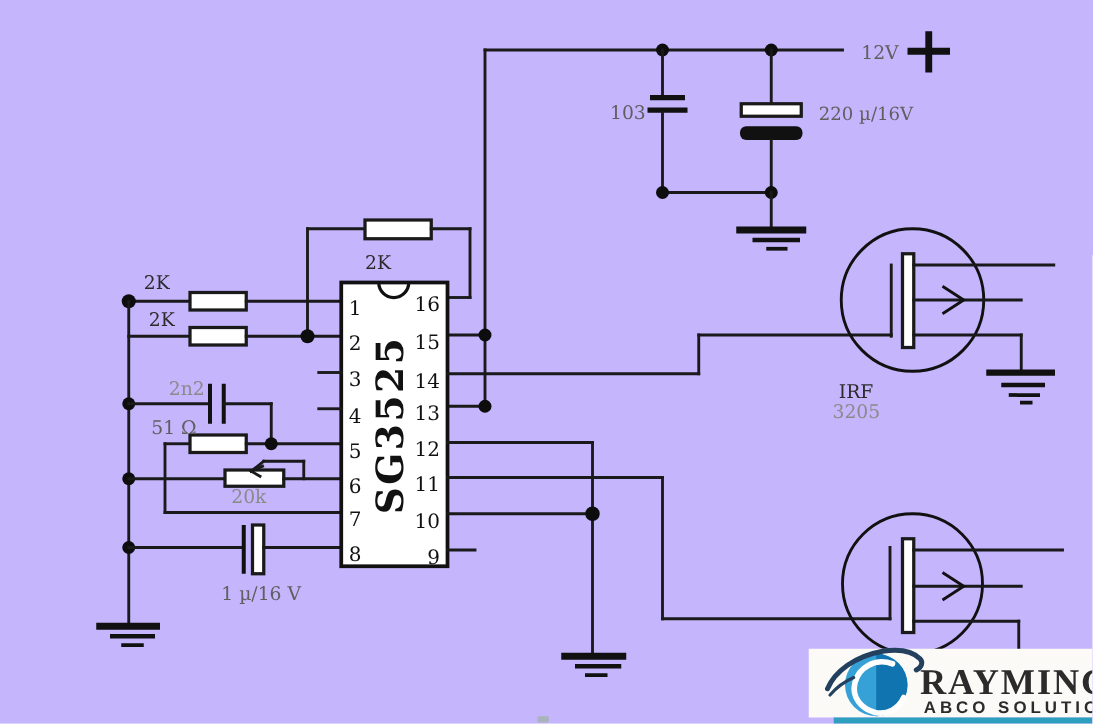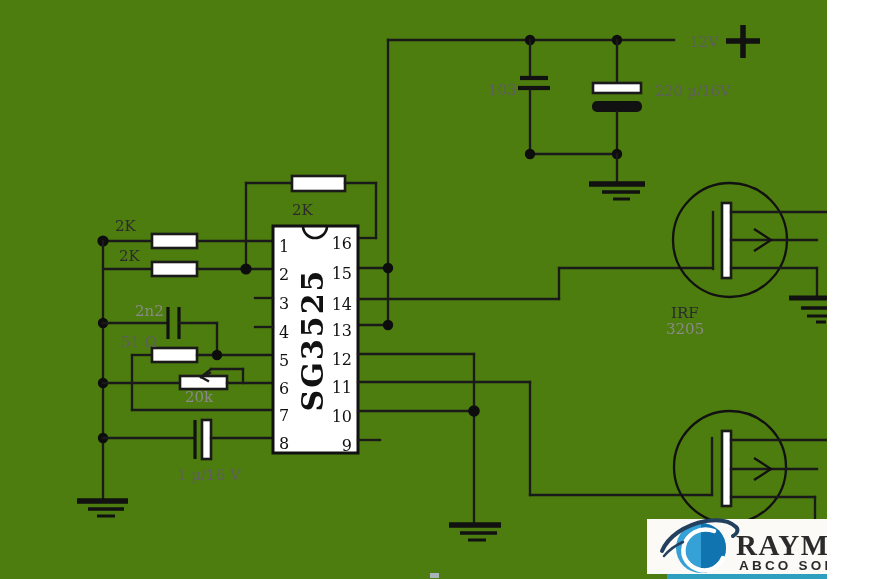--- a/index.html
+++ b/index.html
@@ -1,17 +1,17 @@
 <!DOCTYPE html>
 <html><head>
 <meta charset="utf-8">
 <style>
   html,body{margin:0;padding:0;background:#ffffff;}
-  #stage{position:relative;width:792px;height:579px;background:#4d7c0f;overflow:hidden;
-         font-family:"DejaVu Serif", serif;padding-left:35px;}
+  #stage{position:relative;width:874px;height:579px;background:#c4b5fd;overflow:hidden;
+         font-family:"DejaVu Serif", serif;}
   svg{position:absolute;left:0;top:0;}
   .w{stroke:#1a1a1a;stroke-width:2.3;fill:none;stroke-linecap:square;}
   .comp{stroke:#1a1a1a;stroke-width:2.6;fill:#ffffff;}
   .thick{stroke:#111;fill:none;}
   .dot{fill:#0d0d0d;stroke:none;}
   text{font-family:"DejaVu Serif", serif;fill:#2b2b2b;}
   .lbl{font-size:15px;}
   .lbl-sm{font-size:14.5px;}
   .gray{fill:#8a8a8a;}
   .mgray{fill:#5f5f5f;}

